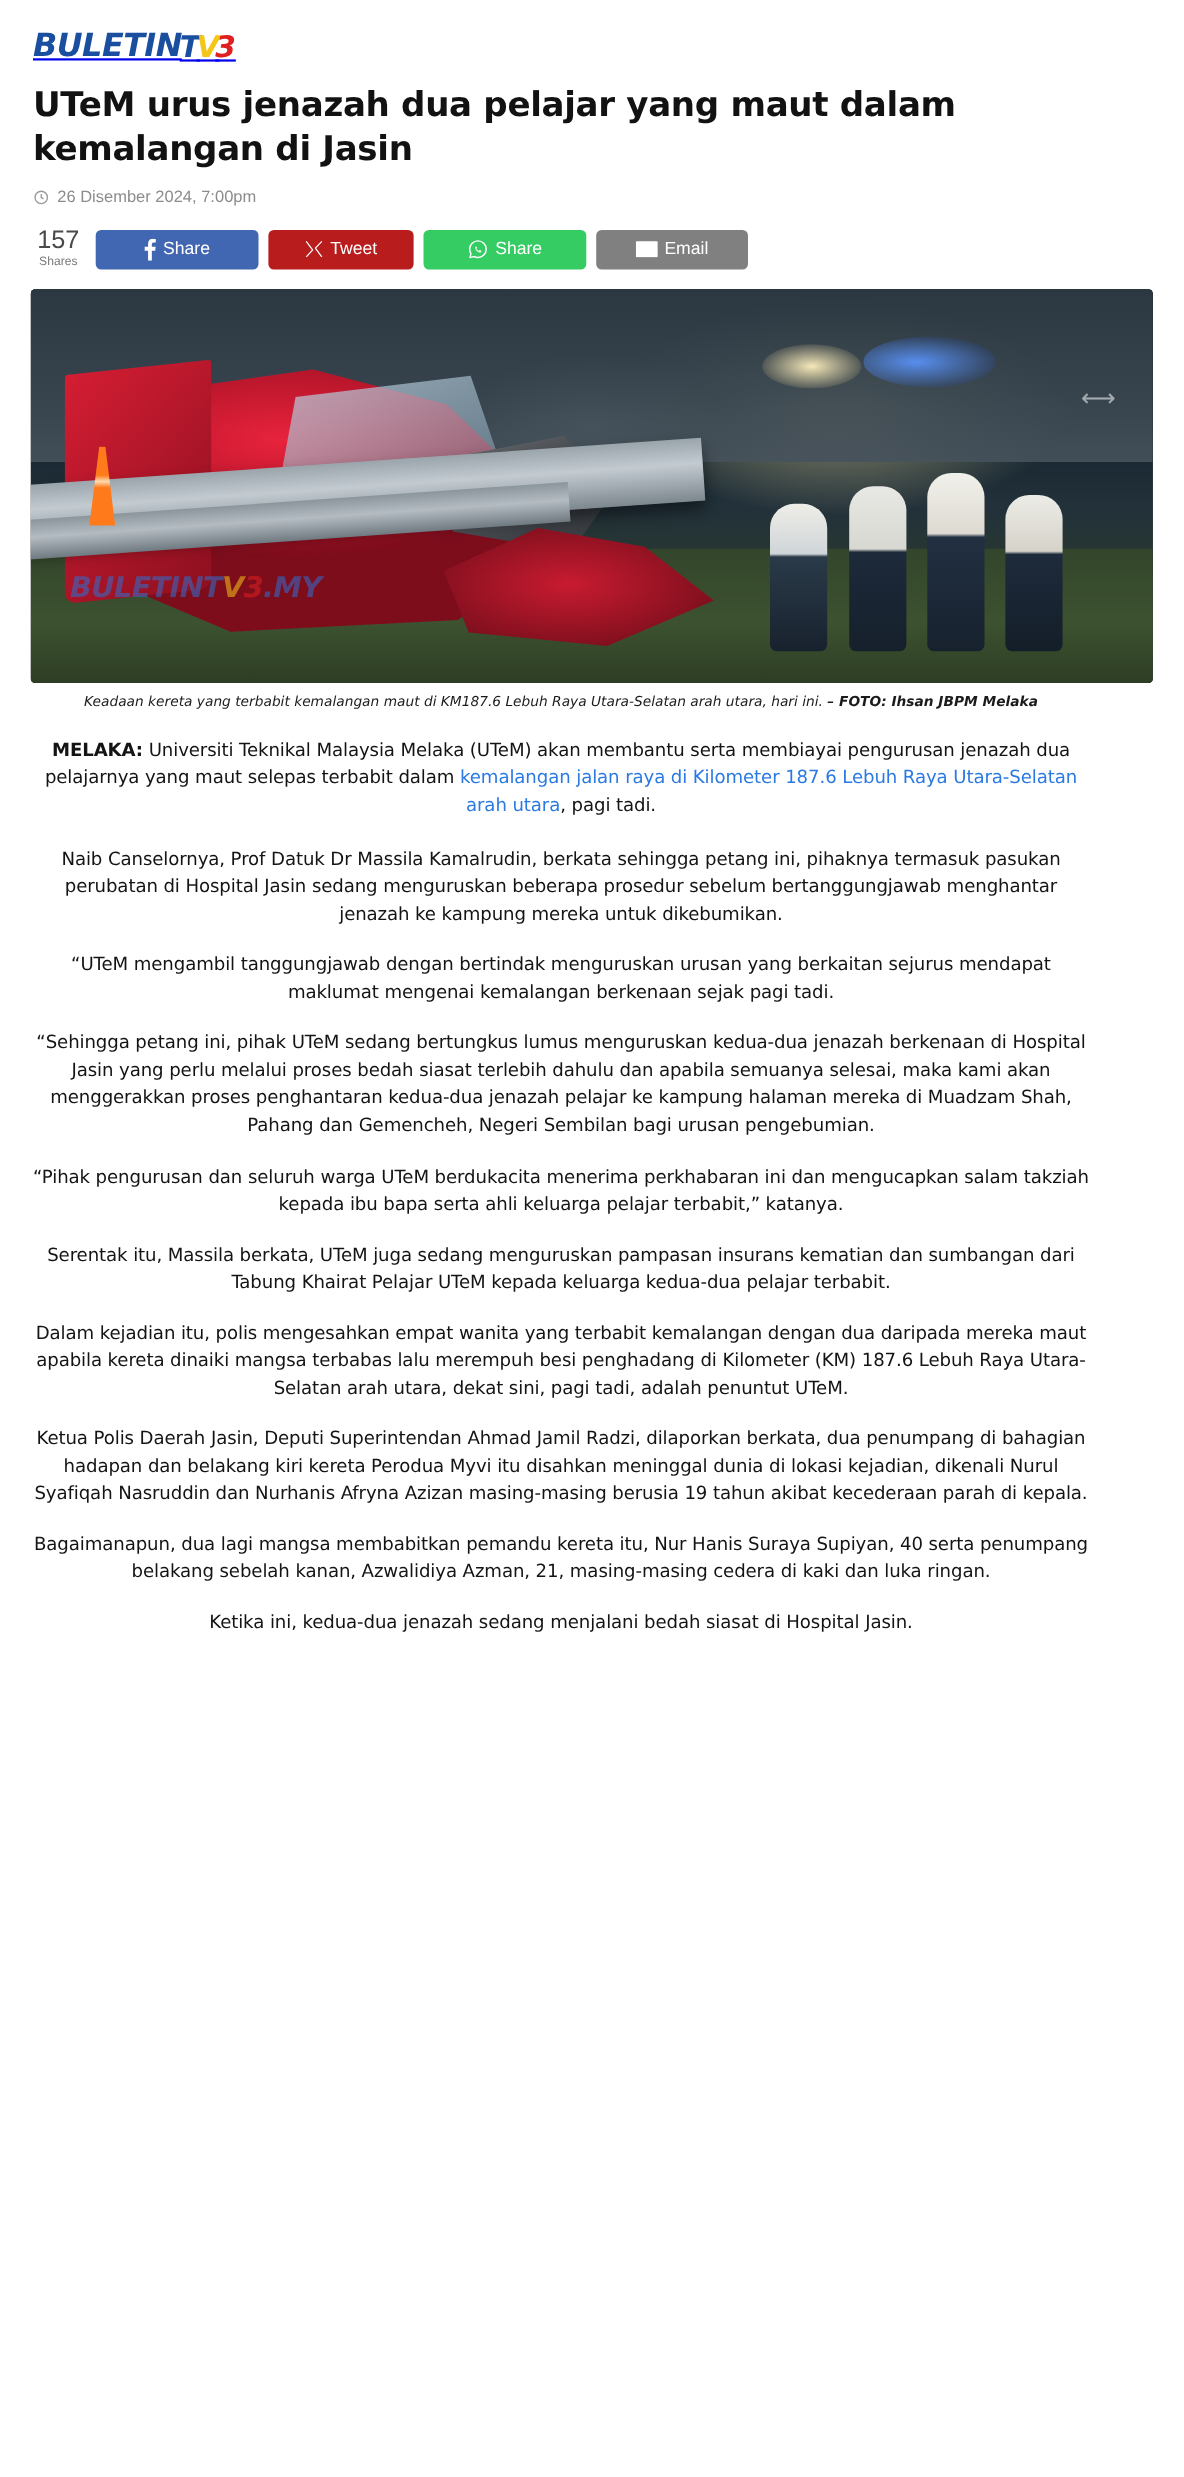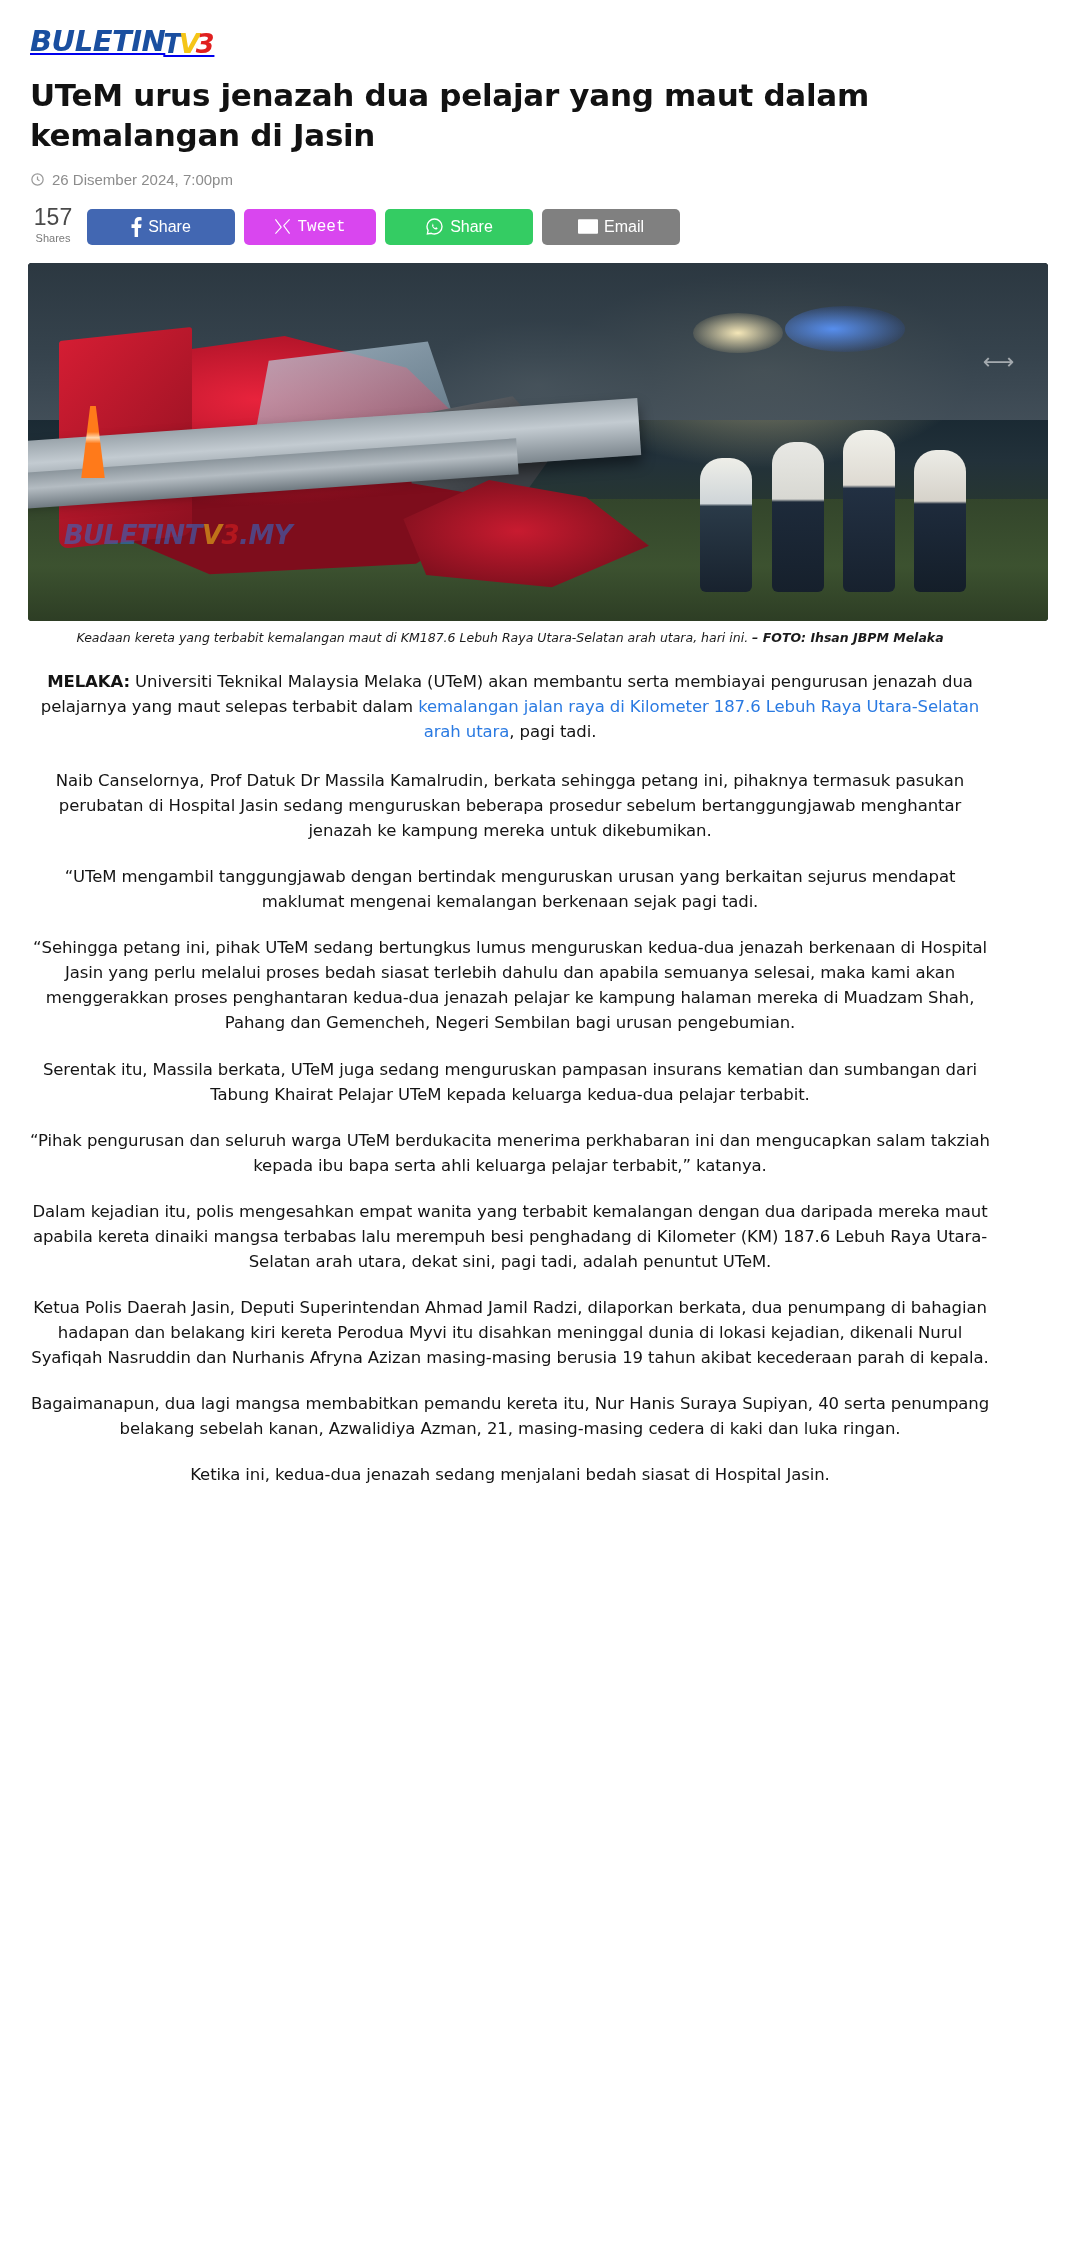--- a/index.html
+++ b/index.html
@@ -107,21 +107,21 @@
     padding: 0 26px;
     color: #ffffff;
     font-size: 16px;
     border: none;
     cursor: pointer;
     font-family: "Liberation Sans", sans-serif;
     white-space: nowrap;
   }
   .sbtn .glyph { display: flex; align-items: center; }
   .sbtn-fb { background: #4267b2; min-width: 148px; }
-  .sbtn-tw { background: #d946ef; min-width: 132px; font-family: Liberation Mono, monospace; }
+  .sbtn-tw { background: #b91c1c; min-width: 132px; }
   .sbtn-wa { background: #2fc champion; }
   .sbtn-wa { background: #34cc63; min-width: 148px; }
   .sbtn-em { background: #808080; min-width: 138px; }
 
   
   figure { margin: 16px 28px 0 28px; }
   .photo {
     position: relative;
     width: 1020px;
     height: 358px;
@@ -362,21 +362,21 @@
       <span>Keadaan kereta yang terbabit kemalangan maut di KM187.6 Lebuh Raya Utara-Selatan arah utara, hari ini.</span>
       <span class="credit">– FOTO: Ihsan JBPM Melaka</span>
     </figcaption>
   </figure>
 
   <div class="article">
     <p class="lead"><span class="dateline">MELAKA:</span><span> Universiti Teknikal Malaysia Melaka (UTeM) akan membantu serta membiayai pengurusan jenazah dua pelajarnya yang maut selepas terbabit dalam </span><a href="#">kemalangan jalan raya di Kilometer 187.6 Lebuh Raya Utara-Selatan arah utara</a><span>, pagi tadi.</span></p>
     <p>Naib Canselornya, Prof Datuk Dr Massila Kamalrudin, berkata sehingga petang ini, pihaknya termasuk pasukan perubatan di Hospital Jasin sedang menguruskan beberapa prosedur sebelum bertanggungjawab menghantar jenazah ke kampung mereka untuk dikebumikan.</p>
     <p>“UTeM mengambil tanggungjawab dengan bertindak menguruskan urusan yang berkaitan sejurus mendapat maklumat mengenai kemalangan berkenaan sejak pagi tadi.</p>
     <p>“Sehingga petang ini, pihak UTeM sedang bertungkus lumus menguruskan kedua-dua jenazah berkenaan di Hospital Jasin yang perlu melalui proses bedah siasat terlebih dahulu dan apabila semuanya selesai, maka kami akan menggerakkan proses penghantaran kedua-dua jenazah pelajar ke kampung halaman mereka di Muadzam Shah, Pahang dan Gemencheh, Negeri Sembilan bagi urusan pengebumian.</p>
+    <p>“Pihak pengurusan dan seluruh warga UTeM berdukacita menerima perkhabaran ini dan mengucapkan salam takziah kepada ibu bapa serta ahli keluarga pelajar terbabit,” katanya.</p>
     <p>Serentak itu, Massila berkata, UTeM juga sedang menguruskan pampasan insurans kematian dan sumbangan dari Tabung Khairat Pelajar UTeM kepada keluarga kedua-dua pelajar terbabit.</p>
-    <p>“Pihak pengurusan dan seluruh warga UTeM berdukacita menerima perkhabaran ini dan mengucapkan salam takziah kepada ibu bapa serta ahli keluarga pelajar terbabit,” katanya.</p>
     <p>Dalam kejadian itu, polis mengesahkan empat wanita yang terbabit kemalangan dengan dua daripada mereka maut apabila kereta dinaiki mangsa terbabas lalu merempuh besi penghadang di Kilometer (KM) 187.6 Lebuh Raya Utara-Selatan arah utara, dekat sini, pagi tadi, adalah penuntut UTeM.</p>
     <p>Ketua Polis Daerah Jasin, Deputi Superintendan Ahmad Jamil Radzi, dilaporkan berkata, dua penumpang di bahagian hadapan dan belakang kiri kereta Perodua Myvi itu disahkan meninggal dunia di lokasi kejadian, dikenali Nurul Syafiqah Nasruddin dan Nurhanis Afryna Azizan masing-masing berusia 19 tahun akibat kecederaan parah di kepala.</p>
     <p>Bagaimanapun, dua lagi mangsa membabitkan pemandu kereta itu, Nur Hanis Suraya Supiyan, 40 serta penumpang belakang sebelah kanan, Azwalidiya Azman, 21, masing-masing cedera di kaki dan luka ringan.</p>
     <p>Ketika ini, kedua-dua jenazah sedang menjalani bedah siasat di Hospital Jasin.</p>
   </div>
 
 </div>
 
 </body></html>

